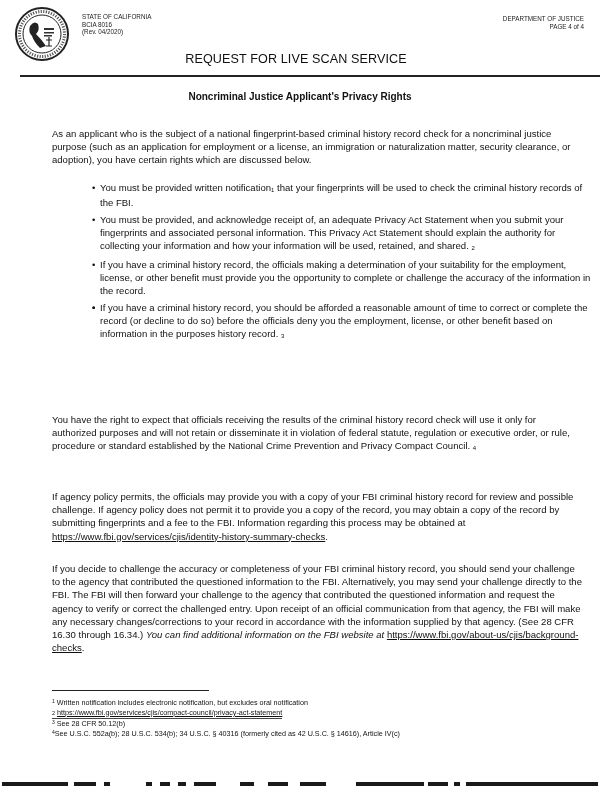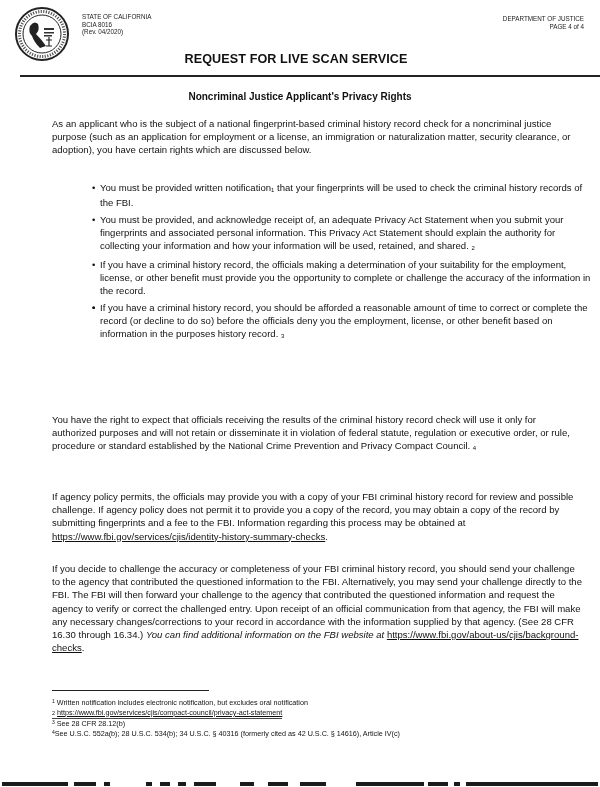--- a/index.html
+++ b/index.html
@@ -2,21 +2,21 @@
 <html><head>
   <meta charset="utf-8">
   <style>
     html, body { margin: 0; padding: 0; background: #ffffff; }
     body { width: 600px; height: 787px; position: relative; overflow: hidden;
            font-family: "Liberation Sans", sans-serif; color: #111; }
     .seal { position: absolute; left: 14px; top: 6px; width: 56px; height: 56px; }
     .hdr-left { position: absolute; left: 82px; top: 13px; font-size: 6.3px; line-height: 7.6px; color: #222; }
     .hdr-right { position: absolute; right: 16px; top: 15px; font-size: 6.3px; line-height: 7.6px; text-align: right; color: #222; }
     .title { position: absolute; left: 0; width: 592px; top: 52px; text-align: center;
-             font-weight: bold; font-size: 12.6px; letter-spacing: 0.1px; }
+             font-weight: normal; font-size: 12.6px; letter-spacing: 0.1px; }
     .rule { position: absolute; left: 20px; width: 580px; top: 75px; height: 2px; background: #222; }
     .subtitle { position: absolute; left: 0; width: 600px; top: 91px; text-align: center;
                 font-weight: bold; font-size: 10px; }
     .para { position: absolute; left: 52px; width: 530px; font-size: 9.55px; line-height: 13.2px; }
     .bullets { position: absolute; left: 92px; width: 500px; margin: 0; padding: 0; list-style: none;
                font-size: 9.55px; line-height: 13.2px; }
     .bullets li { position: relative; padding-left: 8px; margin-bottom: 3.4px; }
     .bullets li .dot { position: absolute; left: 0; top: 0; }
     sub.fn, .fn { font-size: 6px; vertical-align: baseline; position: relative; top: 1px; }
     .link { text-decoration: underline; color: #111; }
@@ -53,21 +53,21 @@
 <div class="hdr-right">
   <div>DEPARTMENT OF JUSTICE</div>
   <div>PAGE 4 of 4</div>
 </div>
 
 <div class="title">REQUEST FOR LIVE SCAN SERVICE</div>
 <div class="rule"></div>
 
 <div class="subtitle">Noncriminal Justice Applicant's Privacy Rights</div>
 
-<div class="para" style="top:117px;">As an applicant who is the subject of a national fingerprint-based criminal history record check for a noncriminal justice purpose (such as an application for employment or a license, an immigration or naturalization matter, security clearance, or adoption), you have certain rights which are discussed below.</div>
+<div class="para" style="top:127px;">As an applicant who is the subject of a national fingerprint-based criminal history record check for a noncriminal justice purpose (such as an application for employment or a license, an immigration or naturalization matter, security clearance, or adoption), you have certain rights which are discussed below.</div>
 
 <ul class="bullets" style="top:181px;">
   <li>
     <span class="dot">•</span>
     <span>You must be provided written notification</span><span class="fn">1</span><span> that your fingerprints will be used to check the criminal history records of the FBI.</span>
   </li>
   <li>
     <span class="dot">•</span>
     <span>You must be provided, and acknowledge receipt of, an adequate Privacy Act Statement when you submit your fingerprints and associated personal information. This Privacy Act Statement should explain the authority for collecting your information and how your information will be used, retained, and shared.</span> <span class="fn">2</span>
   </li>
@@ -93,21 +93,21 @@
 </div>
 
 <div class="para" style="top:562px;">
   <span>If you decide to challenge the accuracy or completeness of your FBI criminal history record, you should send your challenge to the agency that contributed the questioned information to the FBI. Alternatively, you may send your challenge directly to the FBI. The FBI will then forward your challenge to the agency that contributed the questioned information and request the agency to verify or correct the challenged entry. Upon receipt of an official communication from that agency, the FBI will make any necessary changes/corrections to your record in accordance with the information supplied by that agency. (See 28 CFR 16.30 through 16.34.) </span><em>You can find additional information on the FBI website at </em><span class="link">https://www.fbi.gov/about-us/cjis/background-checks</span><span>.</span>
 </div>
 
 <div class="fn-rule"></div>
 <div class="footnotes">
   <div><sup>1</sup> <span>Written notification includes electronic notification, but excludes oral notification</span></div>
   <div style="border-bottom:1px solid #444; display:inline-block;"><span style="font-size:5.5px;">2</span> <span class="fnlink">https://www.fbi.gov/services/cjis/compact-council/privacy-act-statement</span></div>
-  <div><sup>3</sup> <span>See 28 CFR 28.12(b)</span></div>
+  <div><sup>3</sup> <span>See 28 CFR 50.12(b)</span></div>
   <div><sup>4</sup><span>See U.S.C. 552a(b); 28 U.S.C. 534(b); 34 U.S.C. § 40316 (formerly cited as 42 U.S.C. § 14616), Article IV(c)</span></div>
 </div>
 
 <div class="bottom-strip">
   <span style="left:2px;width:66px;"></span>
   <span style="left:74px;width:22px;"></span>
   <span style="left:104px;width:6px;"></span>
   <span style="left:146px;width:6px;"></span>
   <span style="left:160px;width:10px;"></span>
   <span style="left:178px;width:8px;"></span>

